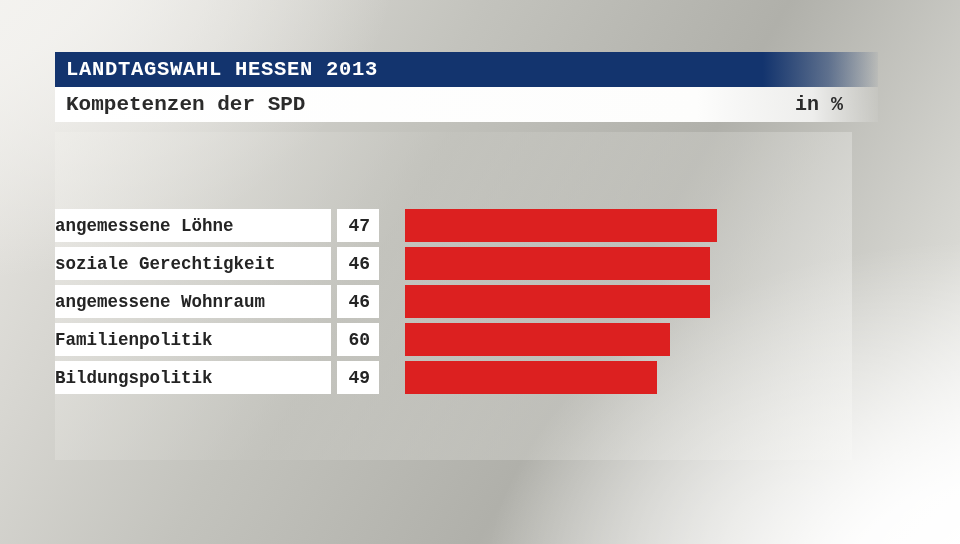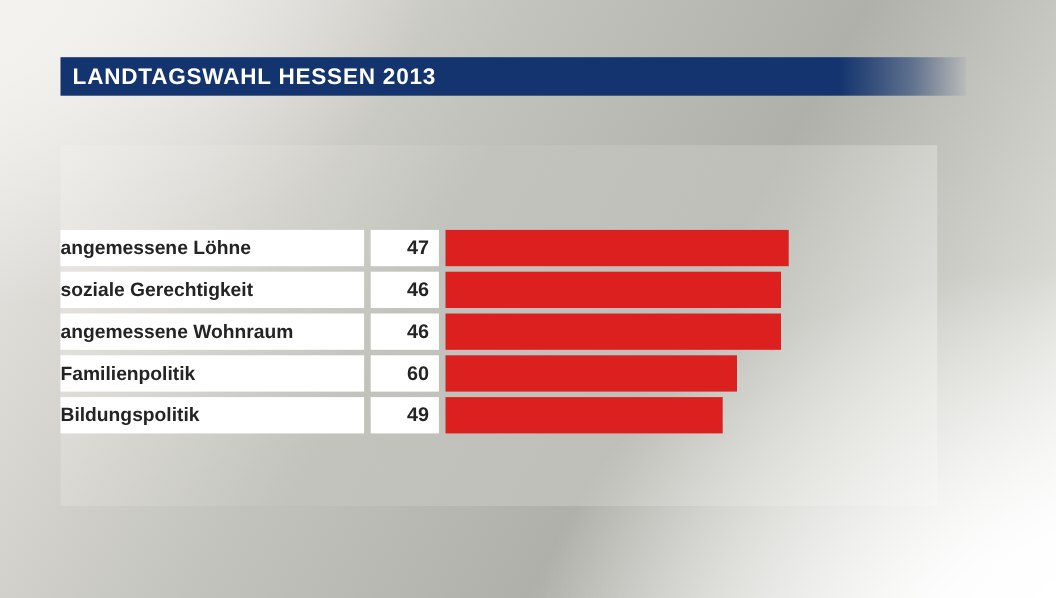--- a/index.html
+++ b/index.html
@@ -19,20 +19,21 @@
     position: absolute;
     inset: 0;
     background:
       radial-gradient(ellipse 900px 620px at 103% 108%, #ffffff 0%, rgba(255,255,255,0.92) 16%, rgba(255,255,255,0.0) 56%),
       radial-gradient(ellipse 760px 560px at -6% -10%, #f4f3f0 0%, rgba(244,243,240,0.85) 22%, rgba(244,243,240,0.0) 60%),
       linear-gradient(120deg, #eceae6 0%, #c3c3bd 38%, #b0b0aa 62%, #d8d8d3 86%, #f7f7f5 100%);
   }
   #frame {
     position: absolute;
     inset: 0;
+    font-family: Liberation Mono, monospace;
   }
 
   
   .header-band {
     position: absolute;
     left: 55px;
     top: 52px;
     width: 823px;
     height: 35px;
     background: linear-gradient(90deg, #13346e 0%, #13346e 86%, rgba(19,52,110,0.55) 94%, rgba(19,52,110,0.04) 100%);
@@ -107,21 +108,21 @@
   .label-text {
     font-size: 17.5px;
     font-weight: bold;
     color: #242424;
     white-space: nowrap;
   }
   .value-cell {
     position: absolute;
     left: 282px;
     top: 0;
-    width: 62px;
+    width: 42px;
     height: 33px;
     background: #ffffff;
     display: flex;
     align-items: center;
     justify-content: flex-end;
   }
   .value-text {
     padding-right: 9px;
     font-size: 18px;
     font-weight: bold;
@@ -150,20 +151,24 @@
 <body>
 
 <div id="bg-base"></div>
 
 <div id="frame">
 
   <div class="header-band">
     <span class="header-title">LANDTAGSWAHL HESSEN 2013</span>
   </div>
 
+  <div class="subheader-band">
+    <span class="subheader-title">Kompetenzen der SPD</span>
+    <span class="subheader-unit">in %</span>
+  </div>
 
   <div class="content-panel"></div>
 
   <div class="chart" id="chart-rows">
       <div class="row">
         <div class="label-cell">
           <span class="label-text">angemessene Löhne</span>
         </div>
         <div class="value-cell">
           <span class="value-text">47</span>

